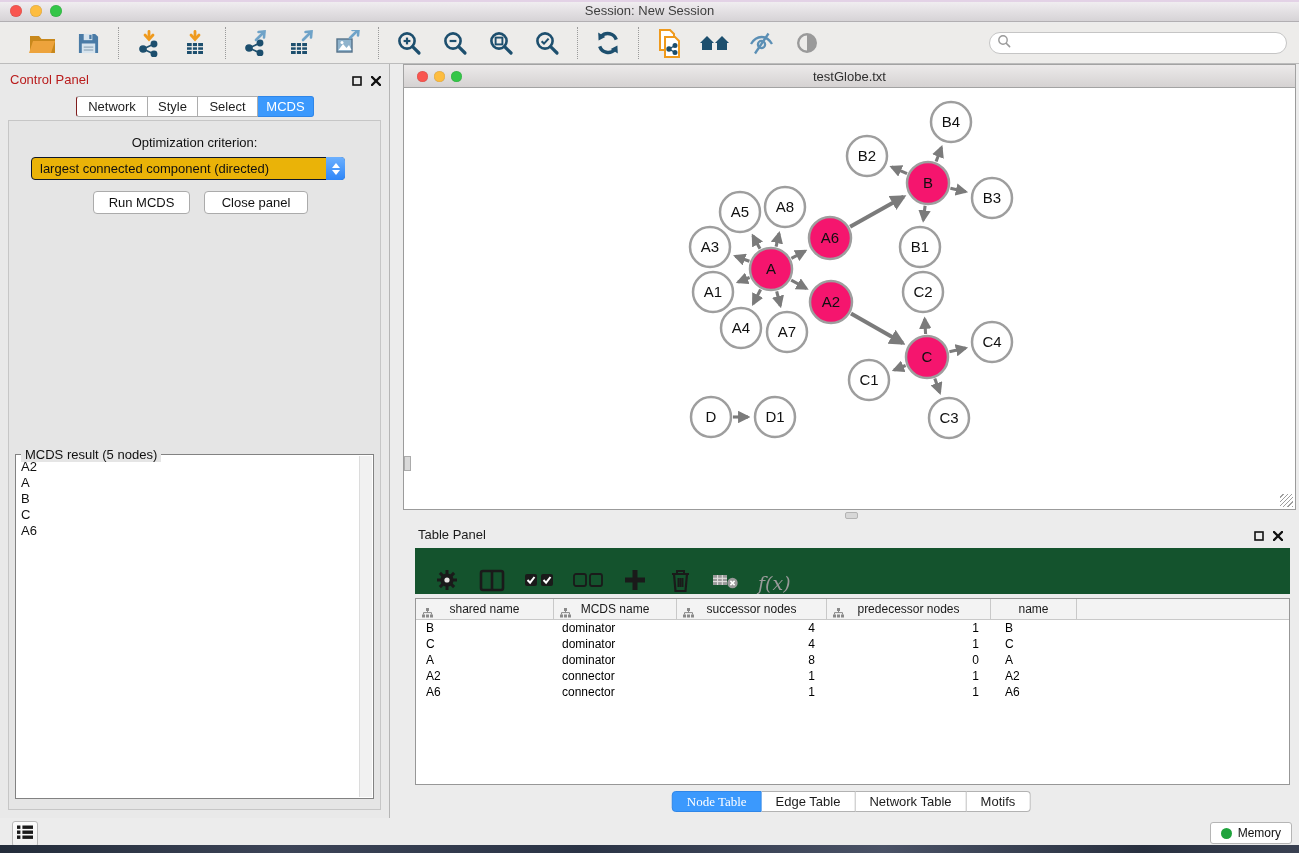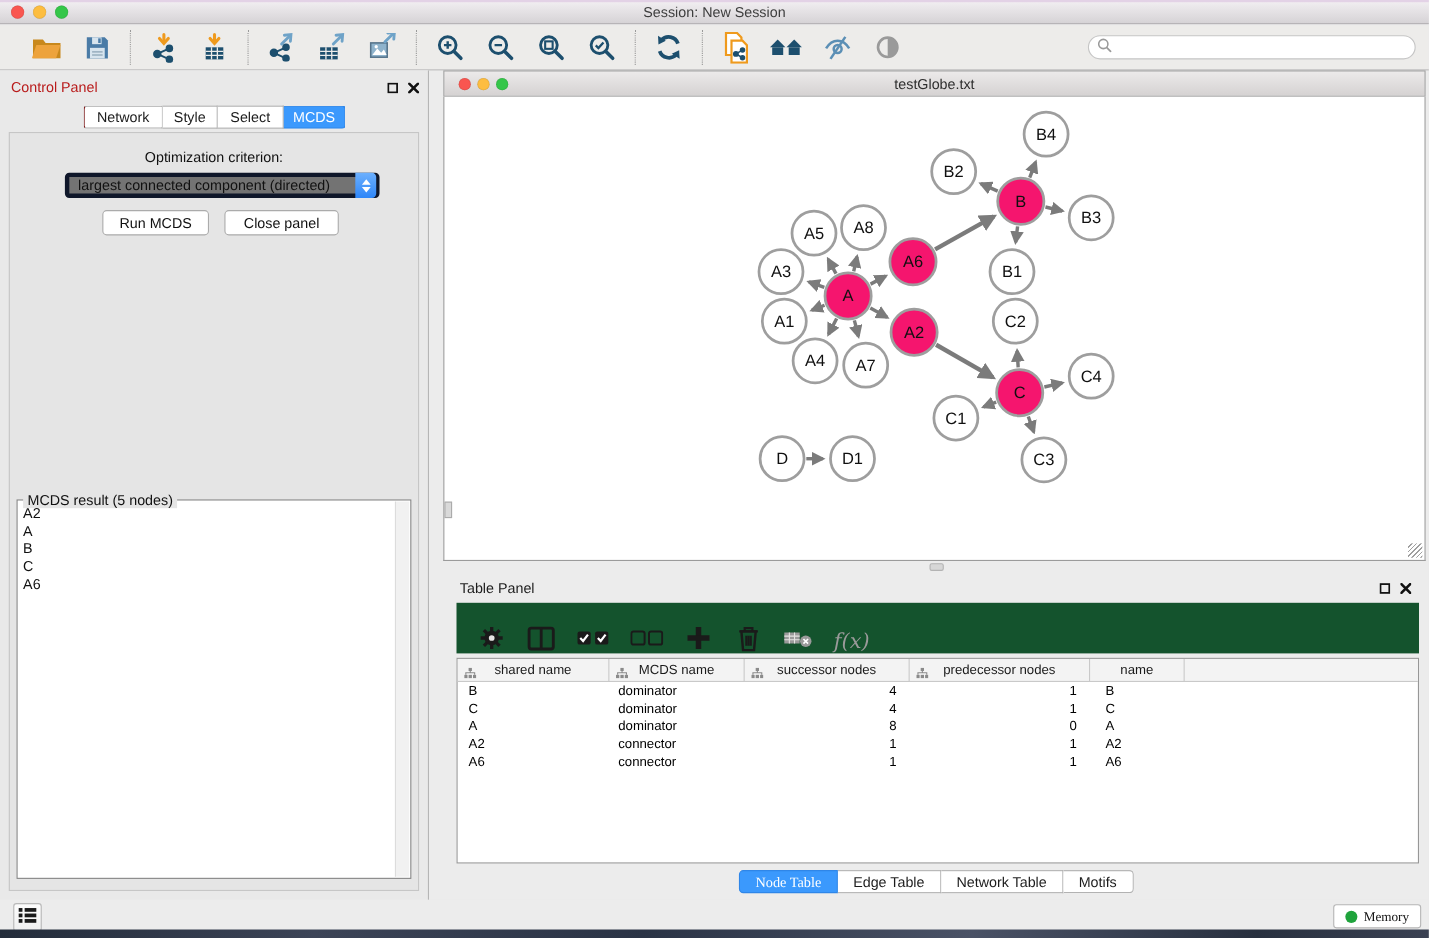--- a/index.html
+++ b/index.html
@@ -32,22 +32,22 @@
   .win-ctrls { position:absolute; right:8px; top:8px; display:flex; gap:9px; align-items:center; }
   .cp-tabs { position:absolute; left:76px; top:32px; display:flex; }
   .cp-tab { height:21px; line-height:19px; text-align:center; font-size:13px; color:#1c1c1c; background:#fff;
     border:1px solid #adadad; border-left:none; cursor:pointer; }
   .cp-tab:first-child { border-left:1px solid #7f1d1d; border-radius:3px 0 0 3px; }
   .cp-tab:last-child { border-radius:0 3px 3px 0; }
   .cp-tab.active { background:#3b99fd; border-color:#2f86e8; color:#fff; }
   .cp-inner { position:absolute; left:8px; right:8px; top:56px; bottom:8px; background:#e5e5e5;
     border:1px solid #c6c6c6; }
   .opt-label { position:absolute; left:0; right:0; top:14px; text-align:center; font-size:13px; color:#111; }
-  .dropdown { position:absolute; left:50px; right:35px; top:36px; height:23px; background:#737373;
-    border:4px solid #0f172a; border-radius:4px; display:flex; align-items:center; cursor:pointer; }
+  .dropdown { position:absolute; left:22px; right:35px; top:36px; height:23px; background:#eab308;
+    border:1px solid #0f172a; border-radius:4px; display:flex; align-items:center; cursor:pointer; }
   .dropdown .dd-value { flex:1; font-size:13px; color:#111; padding-left:8px; white-space:nowrap; overflow:hidden; }
   .dd-stepper { width:19px; height:23px; margin-right:-1px; border-radius:0 4px 4px 0;
     background:linear-gradient(#6cb0fe,#2e86f8); display:flex; flex-direction:column; align-items:center; justify-content:center; gap:2px; }
   .dd-up { width:0; height:0; border-left:4px solid transparent; border-right:4px solid transparent; border-bottom:5px solid #fff; }
   .dd-down { width:0; height:0; border-left:4px solid transparent; border-right:4px solid transparent; border-top:5px solid #fff; }
   .btn { position:absolute; top:70px; height:23px; background:#fff; border:1px solid #ababab; border-radius:4px;
     font-size:13px; color:#111; text-align:center; line-height:21px; cursor:pointer; }
   .btn.run { left:84px; width:97px; }
   .btn.closep { left:195px; width:104px; }
   .result-box { position:absolute; left:6px; right:6px; top:333px; bottom:10px; background:#fff; border:1px solid #828282; }
@@ -97,21 +97,21 @@
   .tp-tab:last-child { border-radius:0 4px 4px 0; }
   .tp-tab.active { background:#3b99fd; border-color:#2f86e8; color:#fff; }
 
   
   .statusbar { position:absolute; left:0; top:818px; width:100%; height:27px; background:#ececec; }
   .sb-list-btn { position:absolute; left:12px; top:3px; width:26px; height:26px; background:linear-gradient(#fdfdfd,#efefef);
     border:1px solid #b9b9b9; border-radius:3px; display:flex; align-items:center; justify-content:center; cursor:pointer; }
   .memory-btn { position:absolute; right:7px; top:4px; height:22px; background:#fff; border:1px solid #b5b5b5;
     border-radius:3px; display:flex; align-items:center; gap:6px; padding:0 10px; cursor:pointer; }
   .memory-dot { width:11px; height:11px; border-radius:50%; }
-  .memory-btn span.lbl { font-size:12px; color:#111;font-family:Liberation Serif, serif; }
+  .memory-btn span.lbl { font-size:12px; color:#111; }
   .desktop-strip { position:absolute; left:0; bottom:0; width:100%; height:8px;
     background:linear-gradient(90deg,#232c3a,#3c4457 22%,#2a3345 45%,#4a5266 68%,#28303f 88%,#3a4152); }
 </style>
 </head>
 <body>
 
 <div class="app">
 
   <div class="titlebar">
     <span class="tl red"></span>

